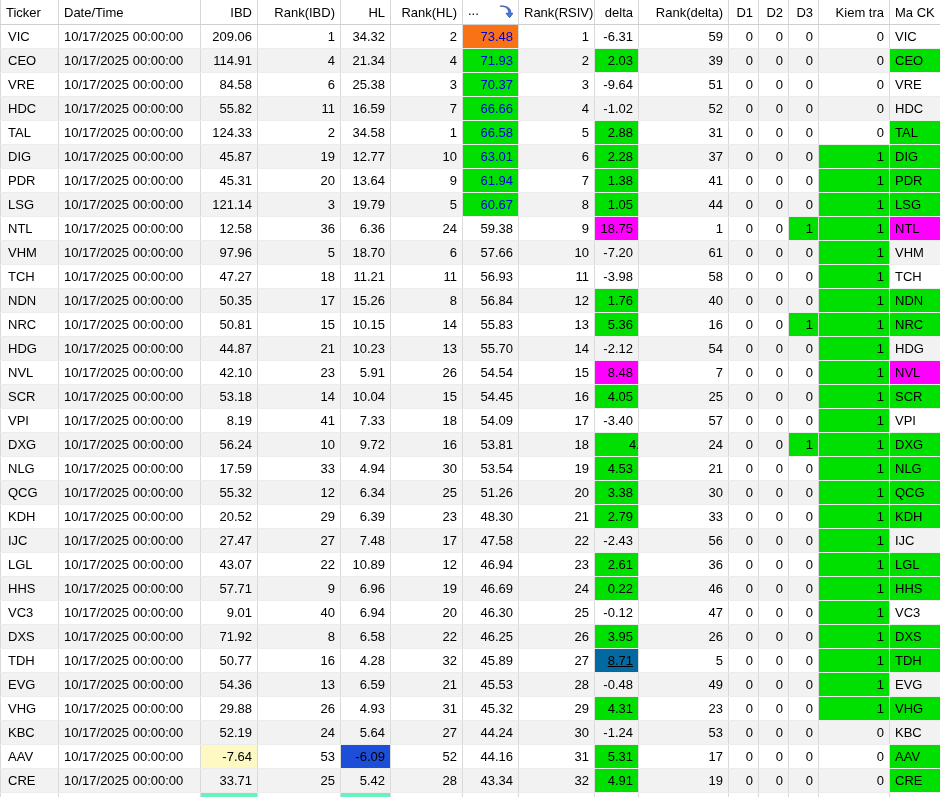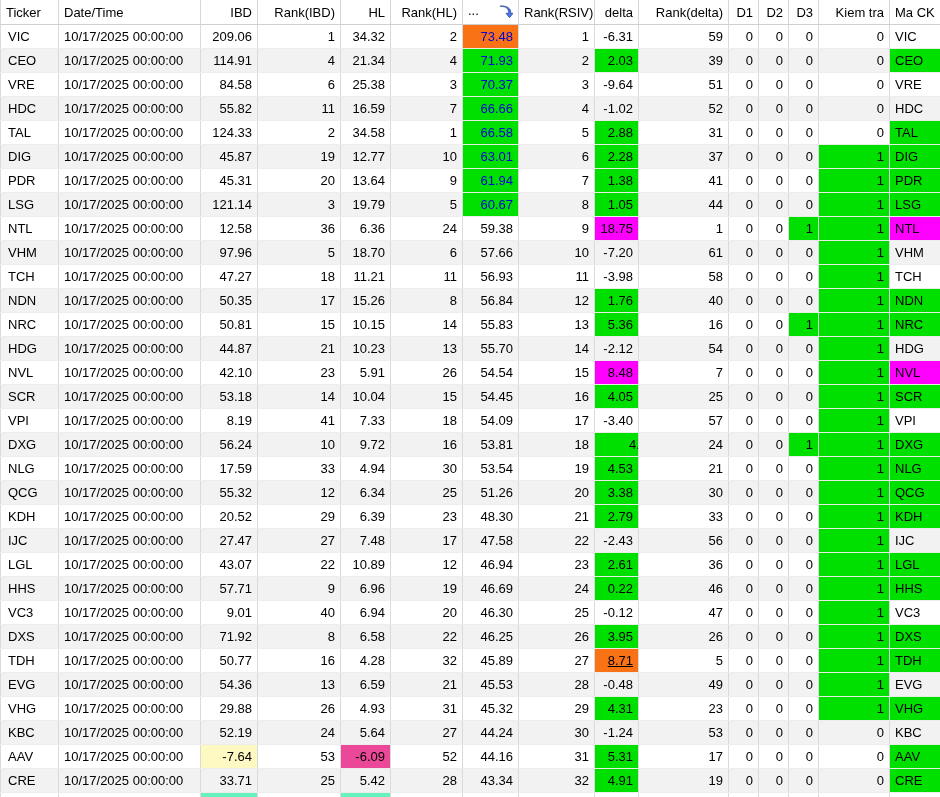--- a/index.html
+++ b/index.html
@@ -519,21 +519,21 @@
         </tr>
         <tr>
           <td class="al-left pad-ticker">TDH</td>
           <td class="al-left">10/17/2025 00:00:00</td>
           <td class="al-right">50.77</td>
           <td class="al-right">16</td>
           <td class="al-right">4.28</td>
           <td class="al-right">32</td>
           <td class="al-right">45.89</td>
           <td class="al-right">27</td>
-          <td class="al-right" style="background: #f97316; text-decoration: underline;">8.71</td>
+          <td class="al-right" style="background: #0369a1; text-decoration: underline;">8.71</td>
           <td class="al-right">5</td>
           <td class="al-right">0</td>
           <td class="al-right">0</td>
           <td class="al-right">0</td>
           <td class="al-right" style="background: rgb(0, 224, 0);">1</td>
           <td class="al-left" style="background: rgb(0, 224, 0);">TDH</td>
         </tr>
         <tr>
           <td class="al-left pad-ticker">EVG</td>
           <td class="al-left">10/17/2025 00:00:00</td>
@@ -583,21 +583,21 @@
           <td class="al-right">0</td>
           <td class="al-right">0</td>
           <td class="al-right">0</td>
           <td class="al-left">KBC</td>
         </tr>
         <tr>
           <td class="al-left pad-ticker">AAV</td>
           <td class="al-left">10/17/2025 00:00:00</td>
           <td class="al-right" style="background: #fef9c3;">-7.64</td>
           <td class="al-right">53</td>
-          <td class="al-right" style="background: #ec4899;">-6.09</td>
+          <td class="al-right" style="background: #1d4ed8;">-6.09</td>
           <td class="al-right">52</td>
           <td class="al-right">44.16</td>
           <td class="al-right">31</td>
           <td class="al-right" style="background: rgb(0, 224, 0);">5.31</td>
           <td class="al-right">17</td>
           <td class="al-right">0</td>
           <td class="al-right">0</td>
           <td class="al-right">0</td>
           <td class="al-right">0</td>
           <td class="al-left" style="background: rgb(0, 224, 0);">AAV</td>

